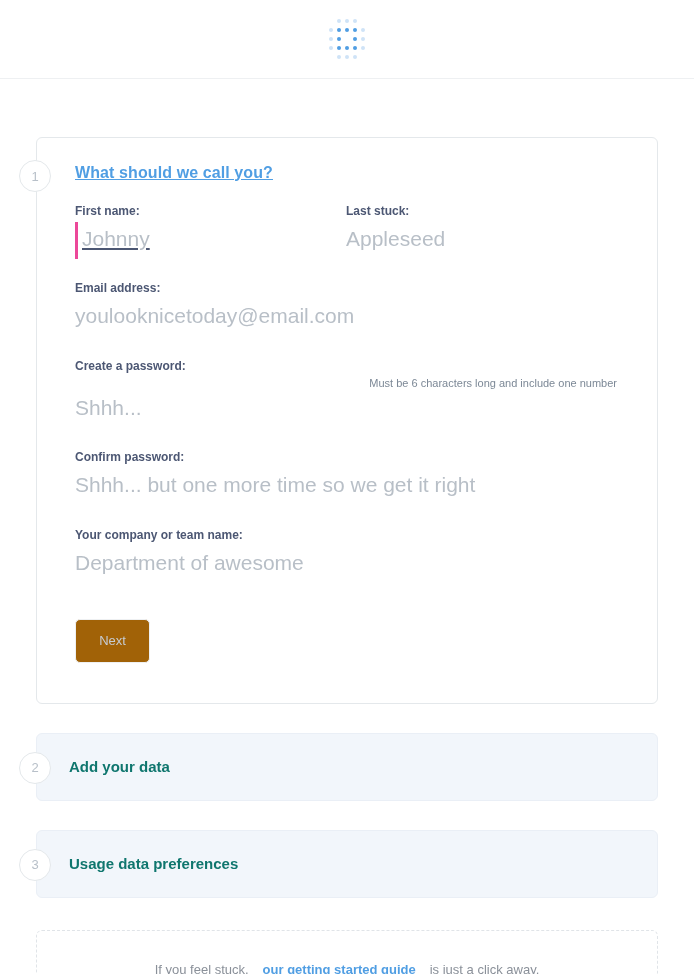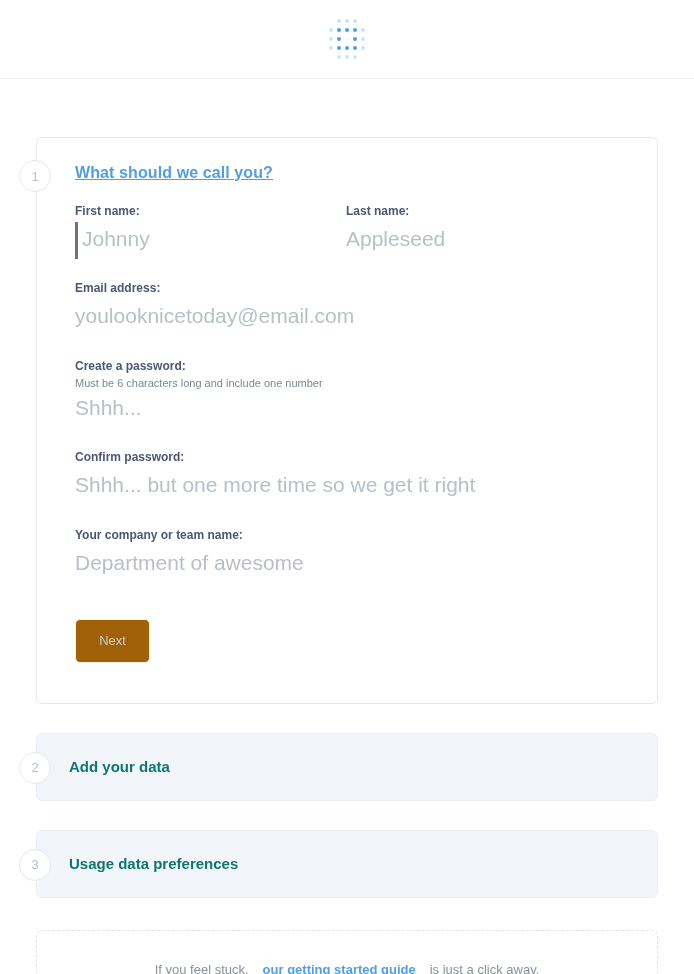--- a/index.html
+++ b/index.html
@@ -91,20 +91,21 @@
     font-size: 12px;
     font-weight: bold;
     color: #4c5773;
     margin-bottom: 4px;
   }
   .field-hint {
     font-size: 11px;
     color: #7c8896;
     font-weight: normal;
     margin-bottom: 2px;
+    text-align: right;
   }
   .row {
     display: flex;
     gap: 0;
   }
   .col {
     width: 50%;
     padding-right: 22px;
   }
   .col:last-child { padding-right: 0; }
@@ -115,22 +116,23 @@
     outline: none;
     background: transparent;
     font-family: "Liberation Sans", sans-serif;
     font-size: 21px;
     color: #4c5773;
     padding: 2px 0 6px 0;
     line-height: 1.4;
   }
   .input::placeholder { color: #b8bfc7; }
   .input.focused {
-    border-left: 3px solid #737373;
+    border-left: 3px solid #ec4899;
     padding-left: 4px;
+    text-decoration: underline;
   }
   .field { margin-bottom: 22px; }
 
   .next-button {
     margin-top: 14px;
     width: 75px;
     height: 44px;
     border: 1px solid #eef0f2;
     border-radius: 5px;
     background: #a16207;
@@ -225,21 +227,21 @@
 
         <div class="row">
           <div class="col">
             <div class="field">
               <div class="field-label">First name:</div>
               <input class="input focused" type="text" placeholder="Johnny" style="">
             </div>
           </div>
           <div class="col">
             <div class="field">
-              <div class="field-label">Last name:</div>
+              <div class="field-label">Last stuck:</div>
               <input class="input" type="text" placeholder="Appleseed" style="">
             </div>
           </div>
         </div>
 
         <div class="field">
           <div class="field-label">Email address:</div>
           <input class="input" type="text" placeholder="youlooknicetoday@email.com" style="">
         </div>
 

